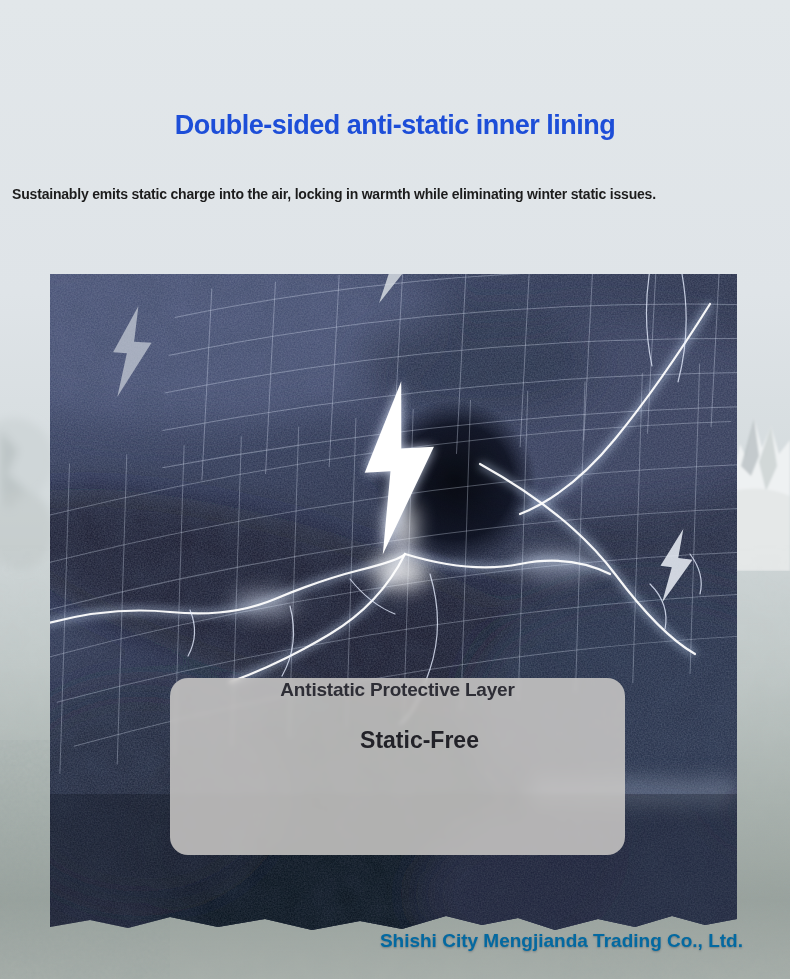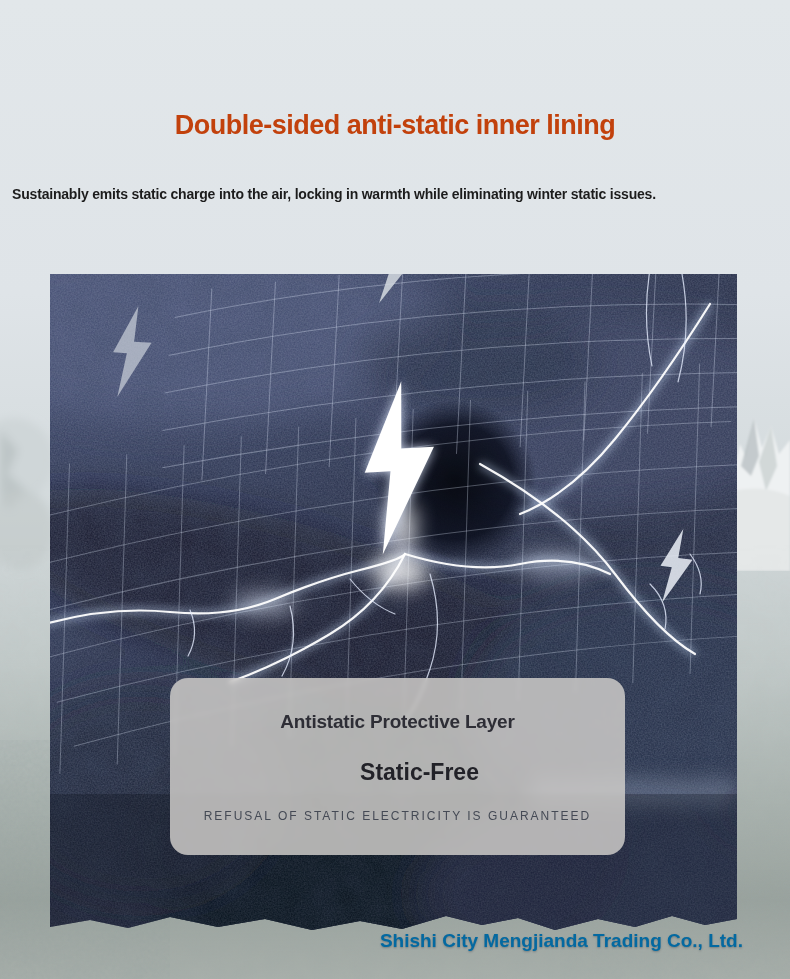--- a/index.html
+++ b/index.html
@@ -6,42 +6,42 @@
   body{
     width:790px;height:979px;position:relative;overflow:hidden;
     font-family:"Liberation Sans",sans-serif;
     background:linear-gradient(180deg,#e2e7ea 0%,#dfe4e8 30%,#d3dadc 52%,#c2cac9 68%,#aab3af 82%,#9aa39e 92%,#a9b0ab 100%);
   }
   .bg-layer{position:absolute;pointer-events:none;}
 
   
   .page-title{
     position:absolute;top:110px;left:0;width:790px;text-align:center;
-    font-size:27px;font-weight:bold;color:#c2410c;letter-spacing:-0.5px;
+    font-size:27px;font-weight:bold;color:#1d4ed8;letter-spacing:-0.5px;
   }
   .page-subtitle{
     position:absolute;top:186px;left:0;width:668px;text-align:center;
     font-size:14px;font-weight:bold;color:#1c1c1c;letter-spacing:-0.2px;
   }
 
   
   .photo{
     position:absolute;left:50px;top:274px;width:687px;height:658px;overflow:hidden;
     clip-path:polygon(0px 0px,687px 0px,687px 645px,655px 651px,622px 642px,585px 653px,
       548px 645px,505px 656px,468px 644px,432px 651px,396px 642px,352px 655px,310px 647px,
       262px 656px,215px 645px,168px 653px,120px 643px,78px 654px,40px 646px,0px 653px);
   }
   .photo svg{display:block;}
 
   
   .info-panel{
     position:absolute;left:120px;top:404px;width:455px;height:177px;
     border-radius:18px;background:rgba(211,209,205,0.82);
     backdrop-filter:blur(2px);
-    box-sizing:border-box;padding-top:32px;text-align:center;
+    box-sizing:border-box;text-align:center;
   }
   .panel-heading{font-size:19px;font-weight:bold;color:#2e2e36;letter-spacing:-0.2px;line-height:24px;}
   .panel-feature{font-size:23px;font-weight:bold;color:#222228;margin-top:24px;line-height:28px;margin-left:44px;}
   .panel-caption{font-size:12px;color:#454a55;letter-spacing:2px;margin-top:22px;line-height:16px;}
 
   
   .footer-company{
     position:absolute;top:928px;right:47px;
     font-size:19px;font-weight:bold;color:#0369a1;line-height:26px;
     text-shadow:0 1px 2px rgba(40,50,60,0.35);
@@ -236,17 +236,16 @@
     <use href="#boltShape" transform="translate(298,110) rotate(-3) scale(0.86)" fill="#dfe9ff" opacity="0.85" filter="url(#glow6)"></use>
     <use href="#boltShape" transform="translate(298,110) rotate(-3) scale(0.86)" fill="#ffffff"></use>
     <use href="#boltShape" transform="translate(610,252) rotate(7) scale(0.38)" fill="#e6ebf2" opacity="0.88"></use>
 
     <rect x="0" y="520" width="687" height="138" fill="#05070e" opacity="0.25"></rect>
   </svg>
 
   <div class="info-panel">
     <div class="panel-heading">Antistatic Protective Layer</div>
     <div class="panel-feature">Static-Free</div>
-    <div class="panel-caption">REFUSAL OF STATIC ELECTRICITY IS GUARANTEED</div>
   </div>
 </div>
 
 <div class="footer-company">Shishi City Mengjianda Trading Co., Ltd.</div>
 
 </body></html>

